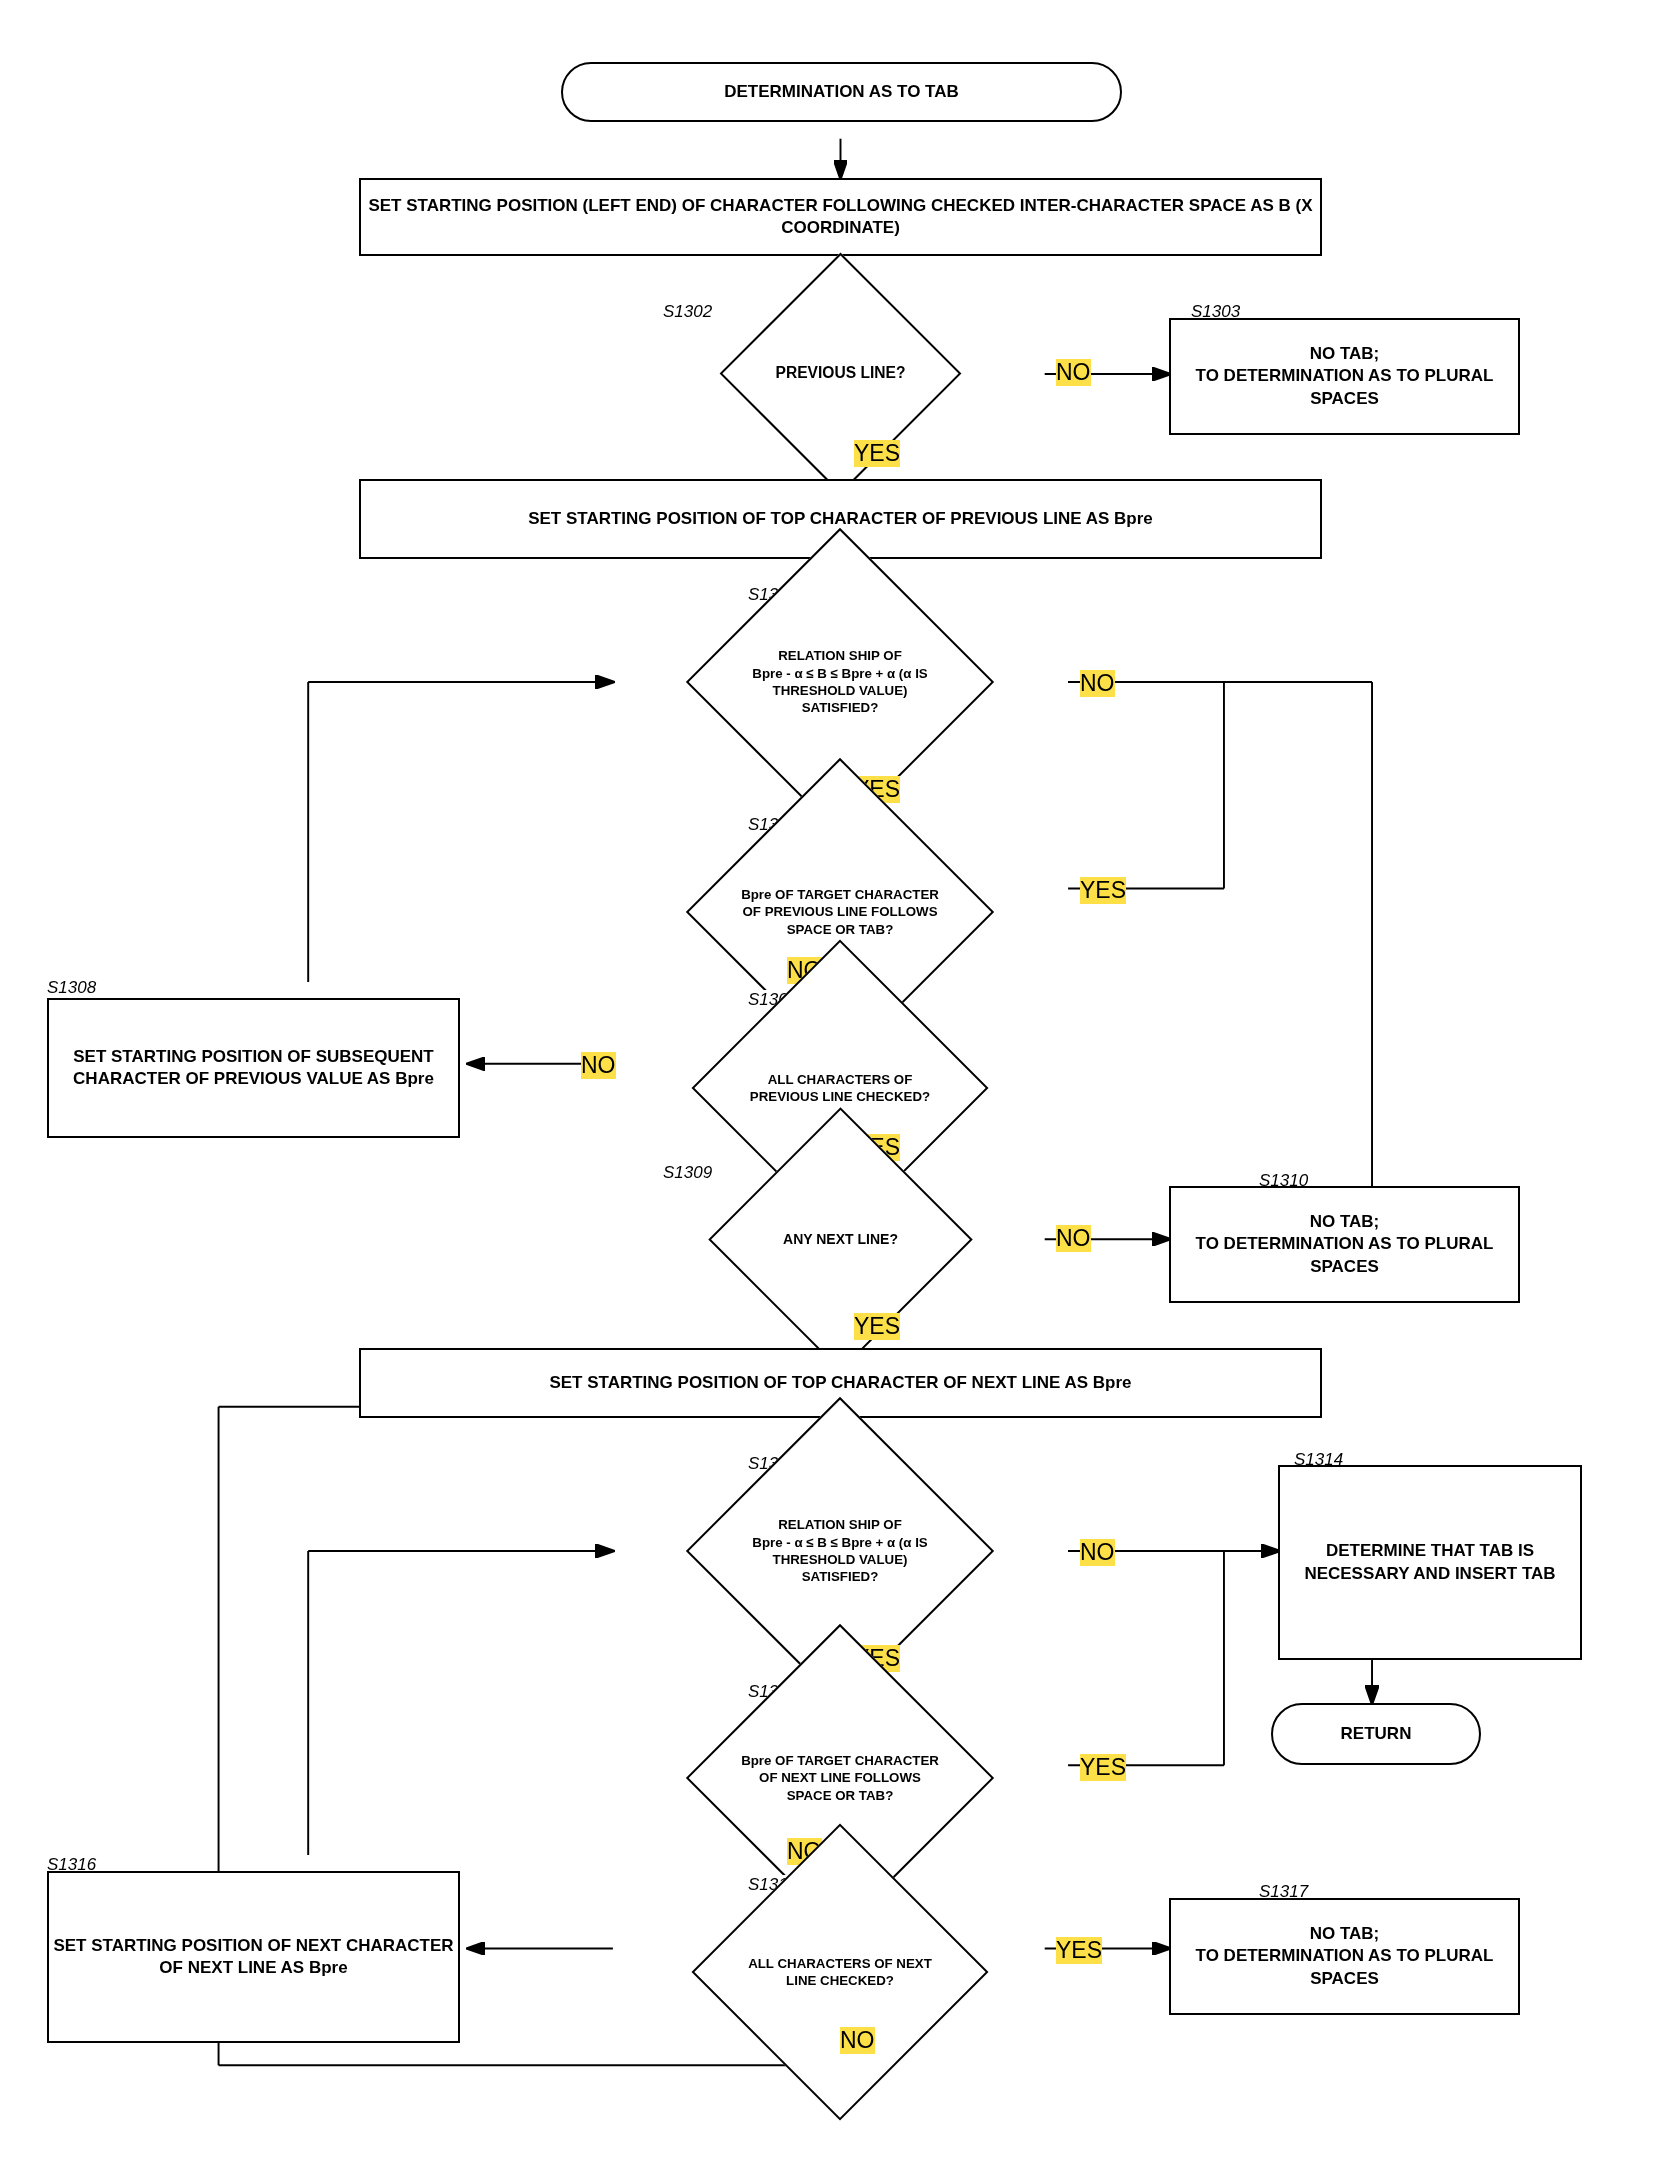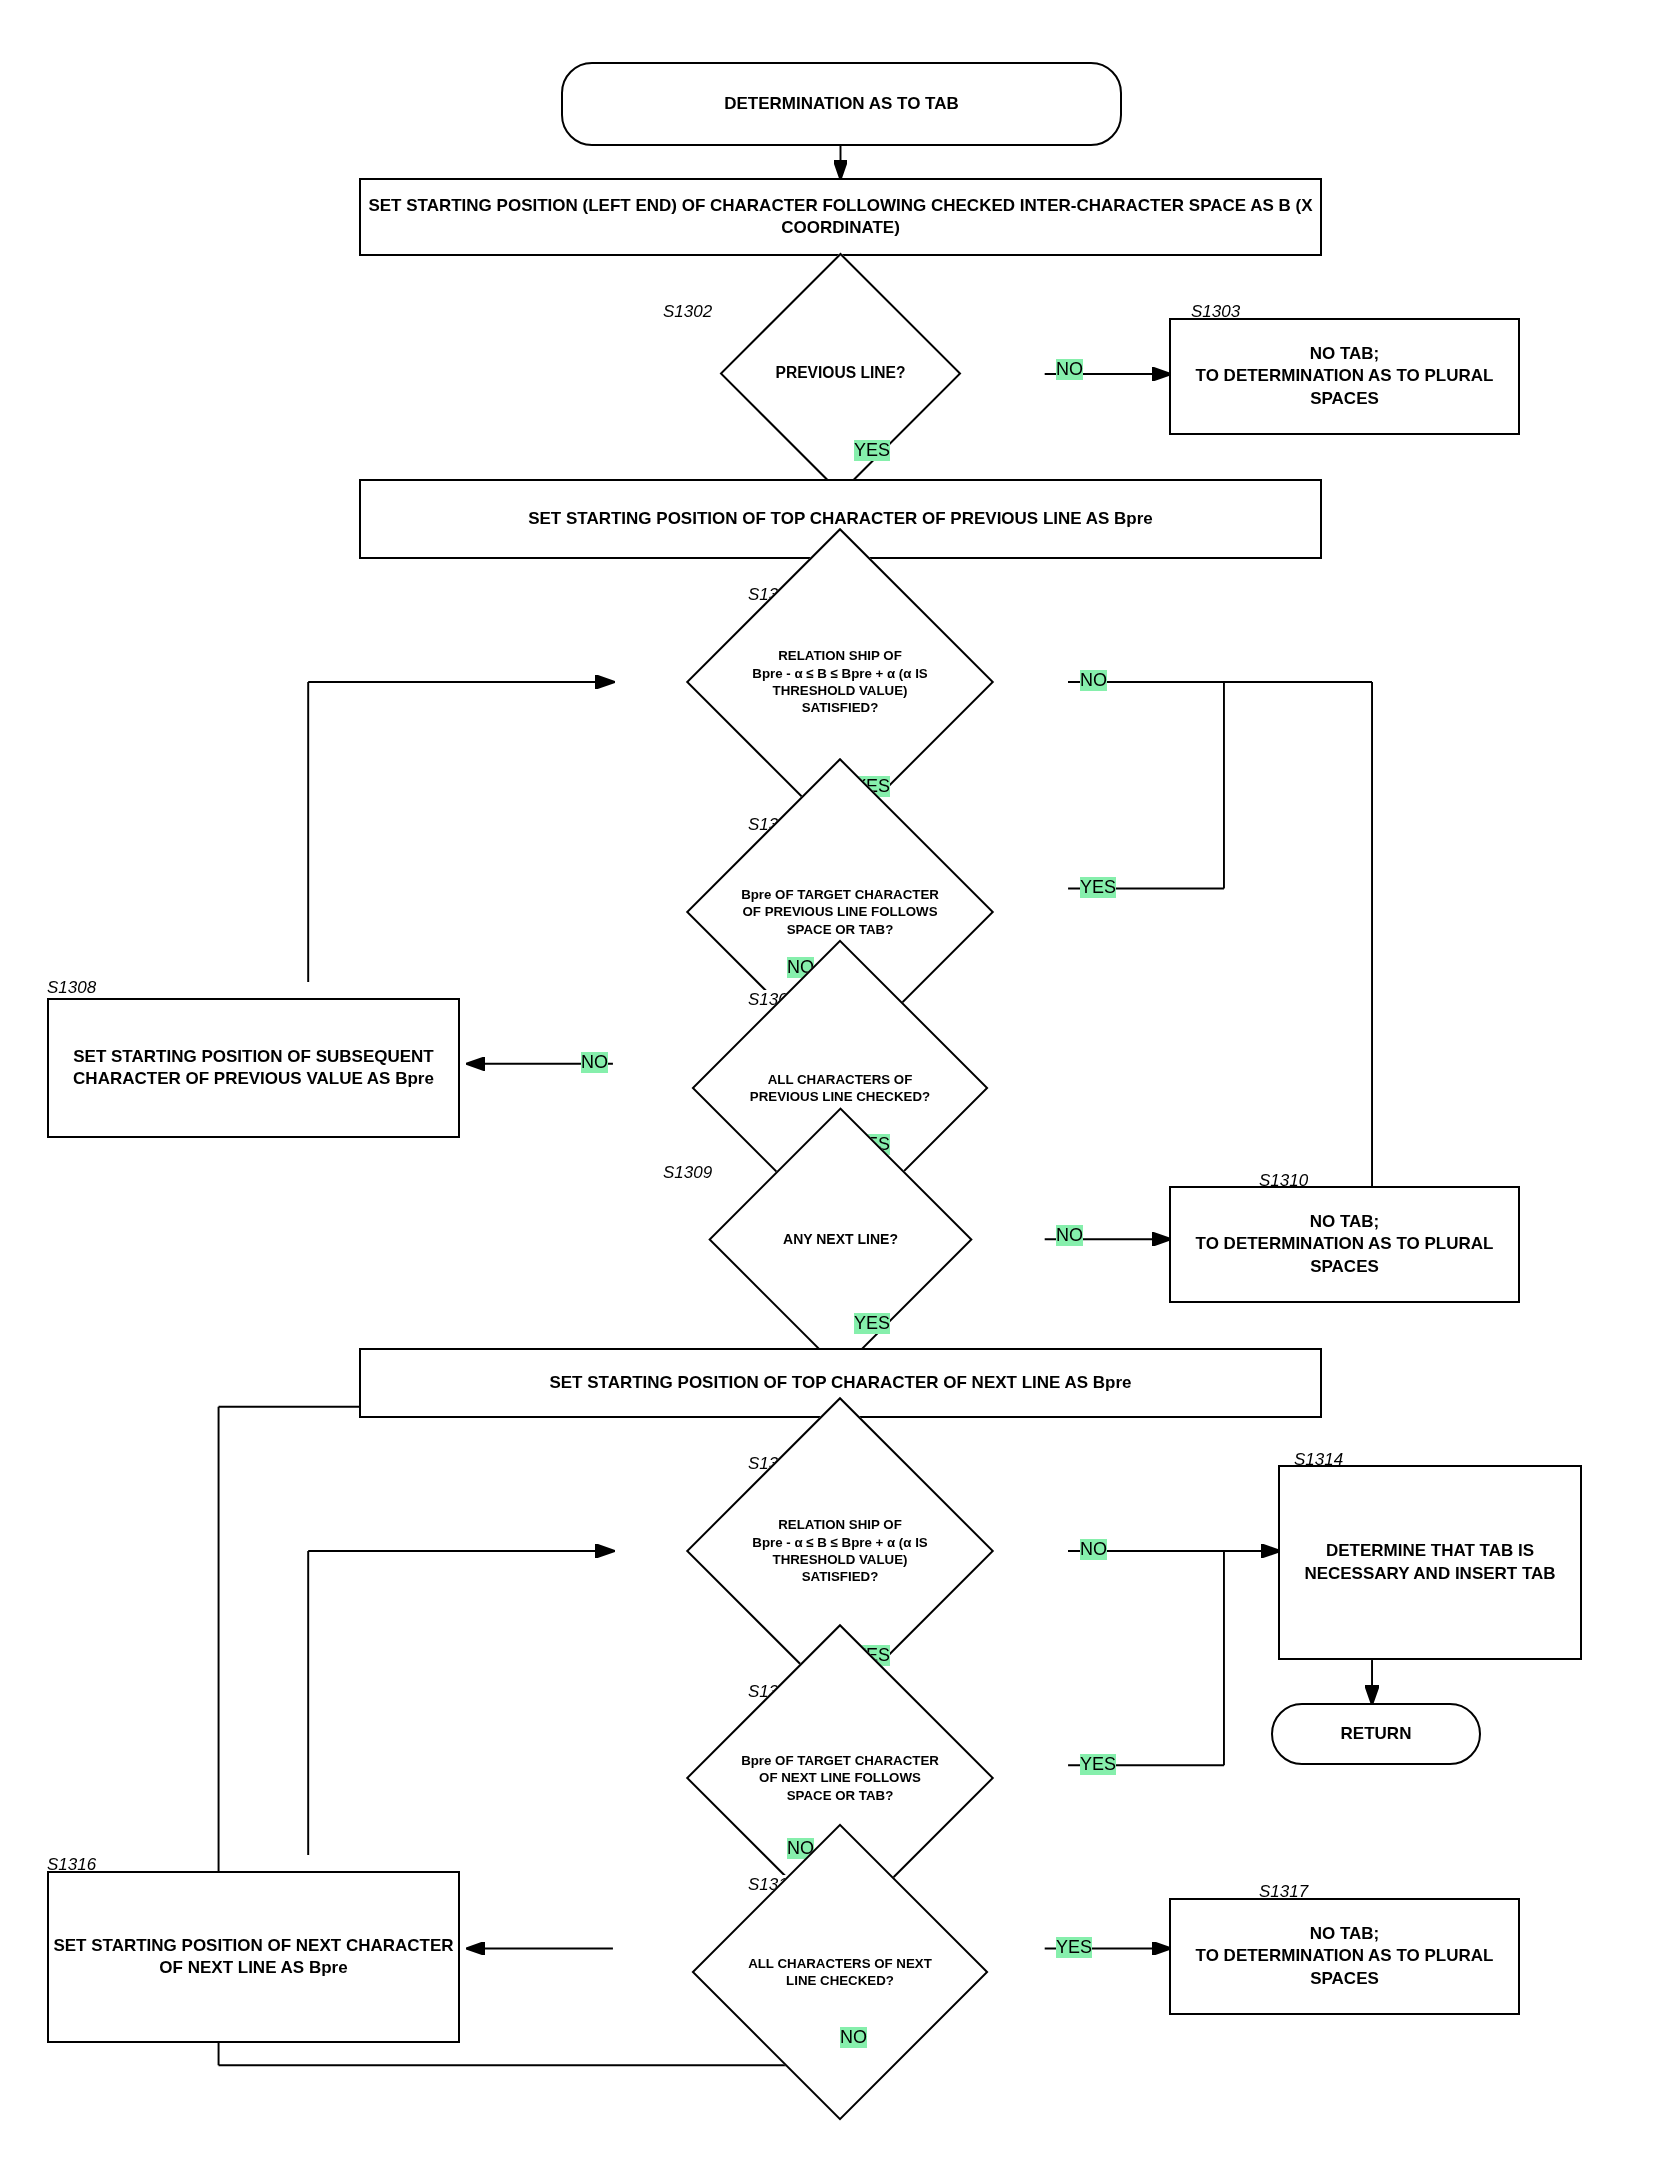--- a/index.html
+++ b/index.html
@@ -80,23 +80,23 @@
       stroke-width: 2.5;
       fill: none;
     }
     polygon {
       fill: #000;
       stroke: #000;
       stroke-width: 1;
     }
     .arrow-label {
       position: absolute;
-      font-size: 18px;
+      font-size: 23px;
       font-weight: normal;
-      background: #86efac;
+      background: #fde047;
     }
   </style>
 </head>
 <body>
 
 <div class="flowchart">
 
   <svg class="arrows-svg" viewBox="0 0 2156 2801" width="1681" height="2183">
     <defs>
       <marker id="arrow" markerWidth="10" markerHeight="7" refX="9" refY="3.5" orient="auto">
@@ -157,21 +157,21 @@
     <line x1="280" y1="2650" x2="280" y2="1805"></line>
     <line x1="280" y1="1805" x2="786" y2="1805" marker-end="url(#arrow)"></line>
 
     <line x1="786" y1="2500" x2="600" y2="2500" marker-end="url(#arrow)"></line>
 
     <line x1="395" y1="2380" x2="395" y2="1990"></line>
     <line x1="395" y1="1990" x2="786" y2="1990" marker-end="url(#arrow)"></line>
 
   </svg>
 
-  <div class="shape rounded-rect" style="left:561px; top:62px; width:561px; height:84px;">
+  <div class="shape rounded-rect" style="left:561px; top:62px; width:561px; height:60px;">
     <span>DETERMINATION AS TO TAB</span>
   </div>
 
   <div class="label" style="left:1021px; top:187px;">
     <span>S1301</span>
   </div>
 
   <div class="shape rect" style="left:359px; top:178px; width:963px; height:78px;">
     <span>SET STARTING POSITION (LEFT END) OF CHARACTER FOLLOWING CHECKED INTER-CHARACTER SPACE AS B (X COORDINATE)</span>
   </div>

